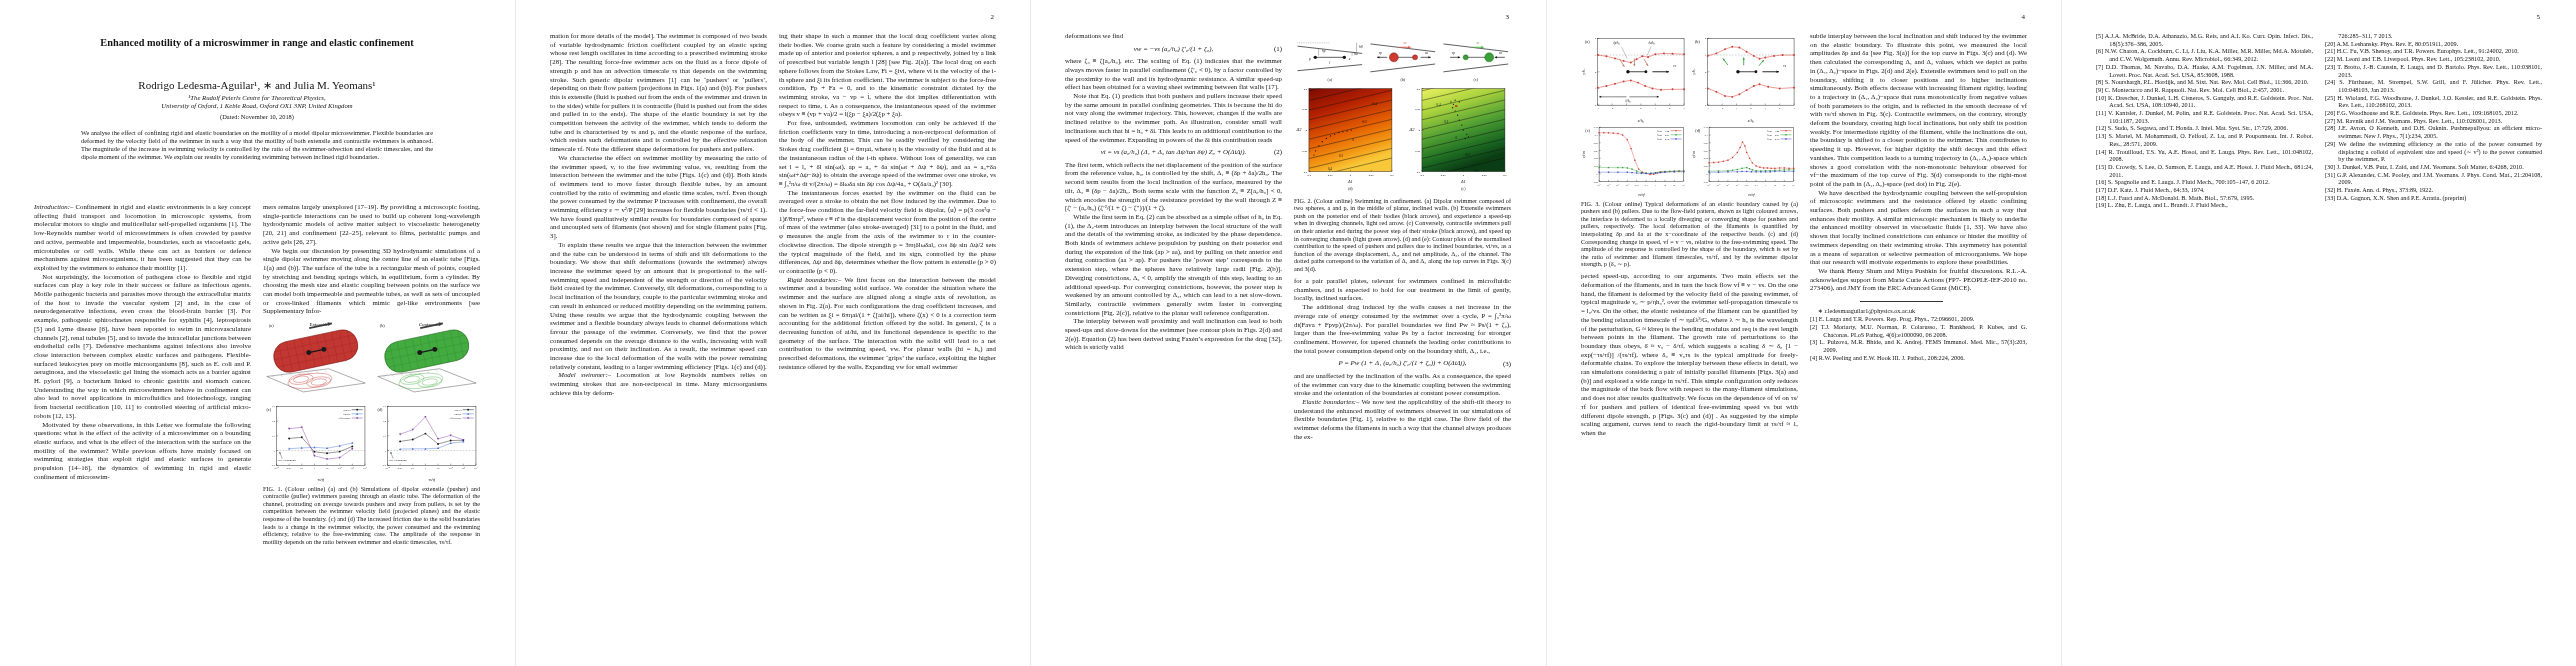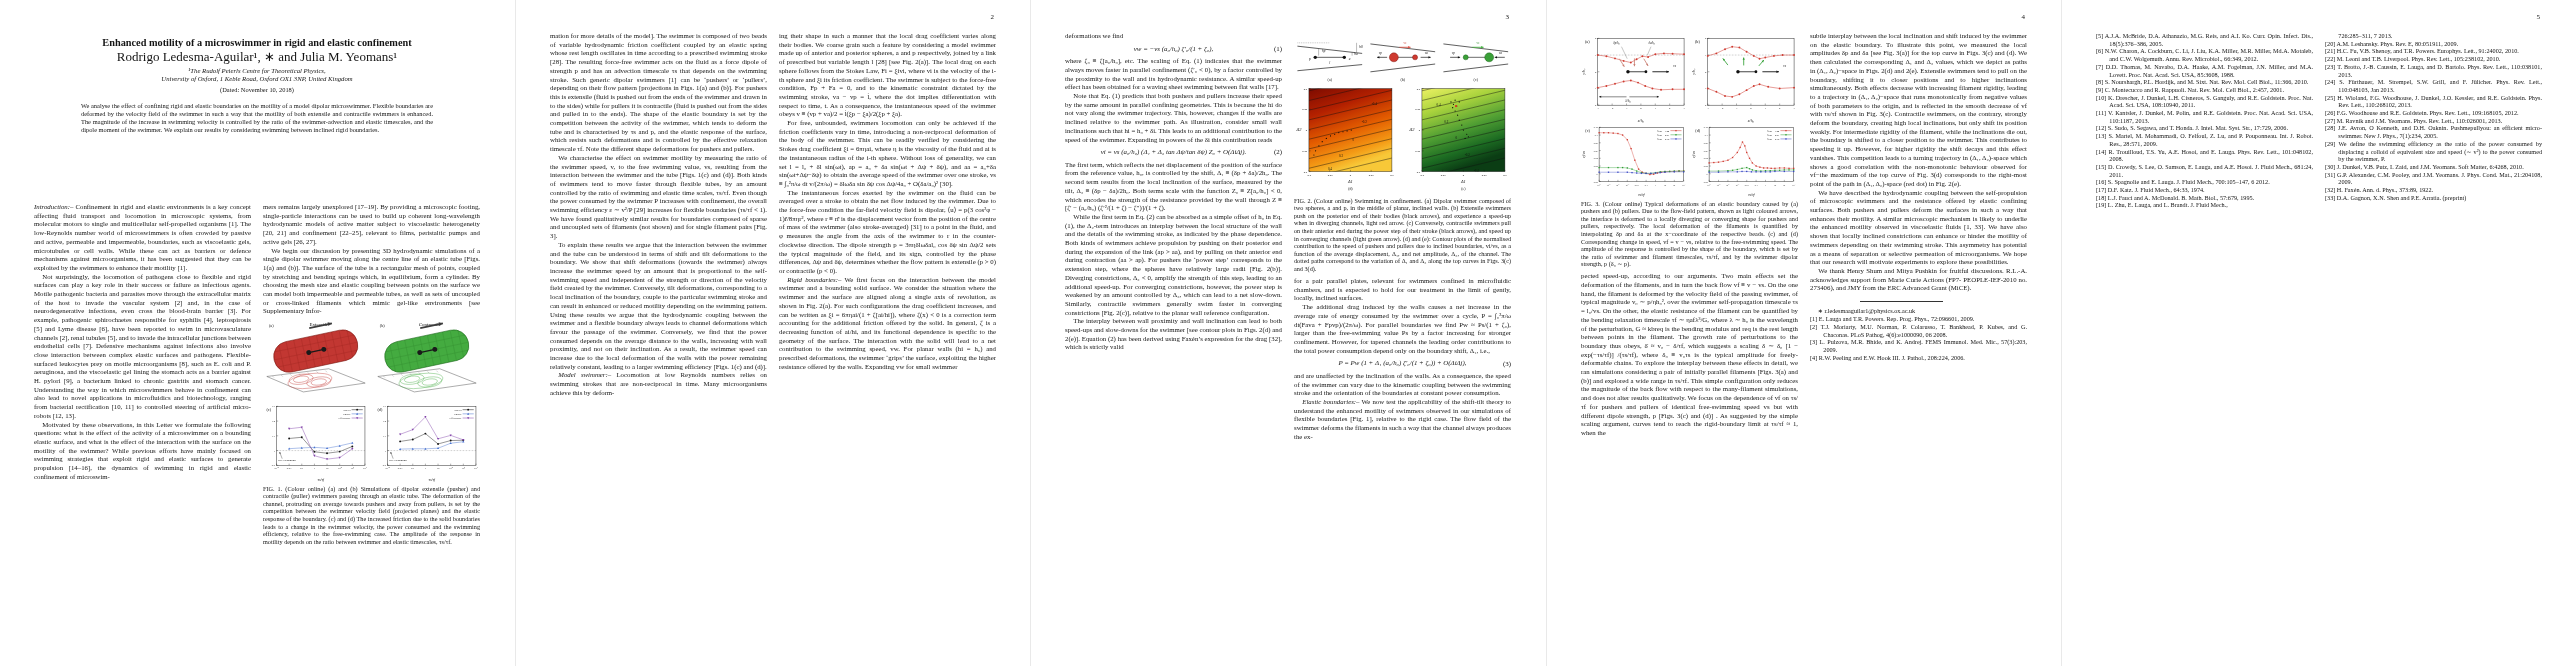--- a/index.html
+++ b/index.html
@@ -6,21 +6,21 @@
   body{width:2576px;height:667px;position:relative;font-family:"Liberation Serif",serif;color:#141414;overflow:hidden;}
   .page{position:absolute;top:0;width:515px;height:667px;background:#fff;}
   .page+.page{border-left:0.6px solid #e9e9e9;}
   .arxiv{position:absolute;left:2.2px;top:139px;height:434px;width:19px;
          writing-mode:vertical-rl;transform:rotate(180deg);
          font-family:"Liberation Serif",serif;font-size:10.6px;color:#8e8e8e;
          display:flex;align-items:center;justify-content:center;letter-spacing:0.3px;}
   .pgnum{position:absolute;top:13.3px;right:37px;font-size:7px;}
   .head{position:absolute;left:34px;top:0;width:446px;text-align:center;}
   .title{margin-top:37px;font-size:10.3px;font-weight:bold;}
-  .authors{margin-top:1px;font-size:13px;}
+  .authors{margin-top:31px;font-size:11px;}
   .affil{font-style:italic;font-size:6.7px;margin-top:1.7px;}
   .dated{font-size:6.4px;margin-top:3.3px;}
   .abstract{width:352px;margin:9px auto 0 auto;text-align:justify;font-size:6.4px;line-height:8px;}
   .col{position:absolute;width:217px;text-align:justify;font-size:6.8px;line-height:8.7px;overflow:hidden;}
   p.para{margin:0;text-indent:8.3px;}
   p.para.noind{text-indent:0;}
   .eq{position:relative;text-align:center;font-style:italic;font-size:6.9px;margin:3.9px 0;padding:0 13.3px;}
   .eq .num{position:absolute;right:0;top:50%;transform:translateY(-50%);font-style:normal;}
   .figure{margin:3.3px 0 2.2px 0;}
   .caption{font-size:6.2px;line-height:7.6px;text-align:justify;margin:2.2px 0 4.4px 0;}
@@ -33,21 +33,21 @@
   svg text{font-family:"Liberation Serif",serif;}
 </style>
 </head>
 <body>
 
 <div id="doc">
   <div class="arxiv">arXiv:1303.7325v2  [cond-mat.soft]  5 Sep 2013</div>
 
   <div class="page" style="left:0">
     <div class="head">
-      <div class="title">Enhanced motility of a microswimmer in rigid and elastic confinement</div>
+      <div class="title">Enhanced motility of a microswimmer in range and elastic confinement</div>
       <div class="authors">Rodrigo Ledesma-Aguilar¹, ∗ and Julia M. Yeomans¹</div>
       <div class="affil">¹The Rudolf Peierls Centre for Theoretical Physics,</div>
       <div class="affil">University of Oxford, 1 Keble Road, Oxford OX1 3NP, United Kingdom</div>
       <div class="dated">(Dated: November 10, 2018)</div>
       <div class="abstract">We analyse the effect of confining rigid and elastic boundaries on the motility of a model dipolar microswimmer. Flexible boundaries are deformed by the velocity field of the swimmer in such a way that the motility of both extensile and contractile swimmers is enhanced. The magnitude of the increase in swimming velocity is controlled by the ratio of the swimmer-advection and elastic timescales, and the dipole moment of the swimmer. We explain our results by considering swimming between inclined rigid boundaries.</div>
     </div>
     <div class="col" style="left:34px;top:203px;height:442px">
         <p class="para noind"><i>Introduction:–</i> Confinement in rigid and elastic environments is a key concept affecting fluid transport and locomotion in microscopic systems, from molecular motors to single and multicellular self-propelled organisms [1]. The low-Reynolds number world of microswimmers is often crowded by passive and active, permeable and impermeable, boundaries, such as viscoelastic gels, microtubules or cell walls. While these can act as barriers or defence mechanisms against microorganisms, it has been suggested that they can be exploited by the swimmers to enhance their motility [1].</p>
         <p class="para">Not surprisingly, the locomotion of pathogens close to flexible and rigid surfaces can play a key role in their success or failure as infectious agents. Motile pathogenic bacteria and parasites move through the extracellular matrix of the host to invade the vascular system [2] and, in the case of neurodegenerative infections, even cross the blood-brain barrier [3]. For example, pathogenic sphirochaetes responsible for syphilis [4], leptospirosis [5] and Lyme disease [6], have been reported to swim in microvasculature channels [2], renal tubules [5], and to invade the intracellular junctions between endothelial cells [7]. Defensive mechanisms against infections also involve close interaction between complex elastic surfaces and pathogens. Flexible-surfaced leukocytes prey on motile microorganisms [8], such as E. coli and P. aeruginosa, and the viscoelastic gel lining the stomach acts as a barrier against H. pylori [9], a bacterium linked to chronic gastritis and stomach cancer. Understanding the way in which microswimmers behave in confinement can also lead to novel applications in microfluidics and biotechnology, ranging from bacterial rectification [10, 11] to controlled steering of artificial micro-robots  [12, 13].</p>
         <p class="para">Motivated by these observations, in this Letter we formulate the following questions: what is the effect of the activity of a microswimmer on a bounding elastic surface, and what is the effect of the interaction with the surface on the motility of the swimmer? While previous efforts have mainly focused on swimming strategies that exploit rigid and elastic surfaces to generate propulsion [14–16], the dynamics of swimming in rigid and elastic confinement of microswim-</p>

